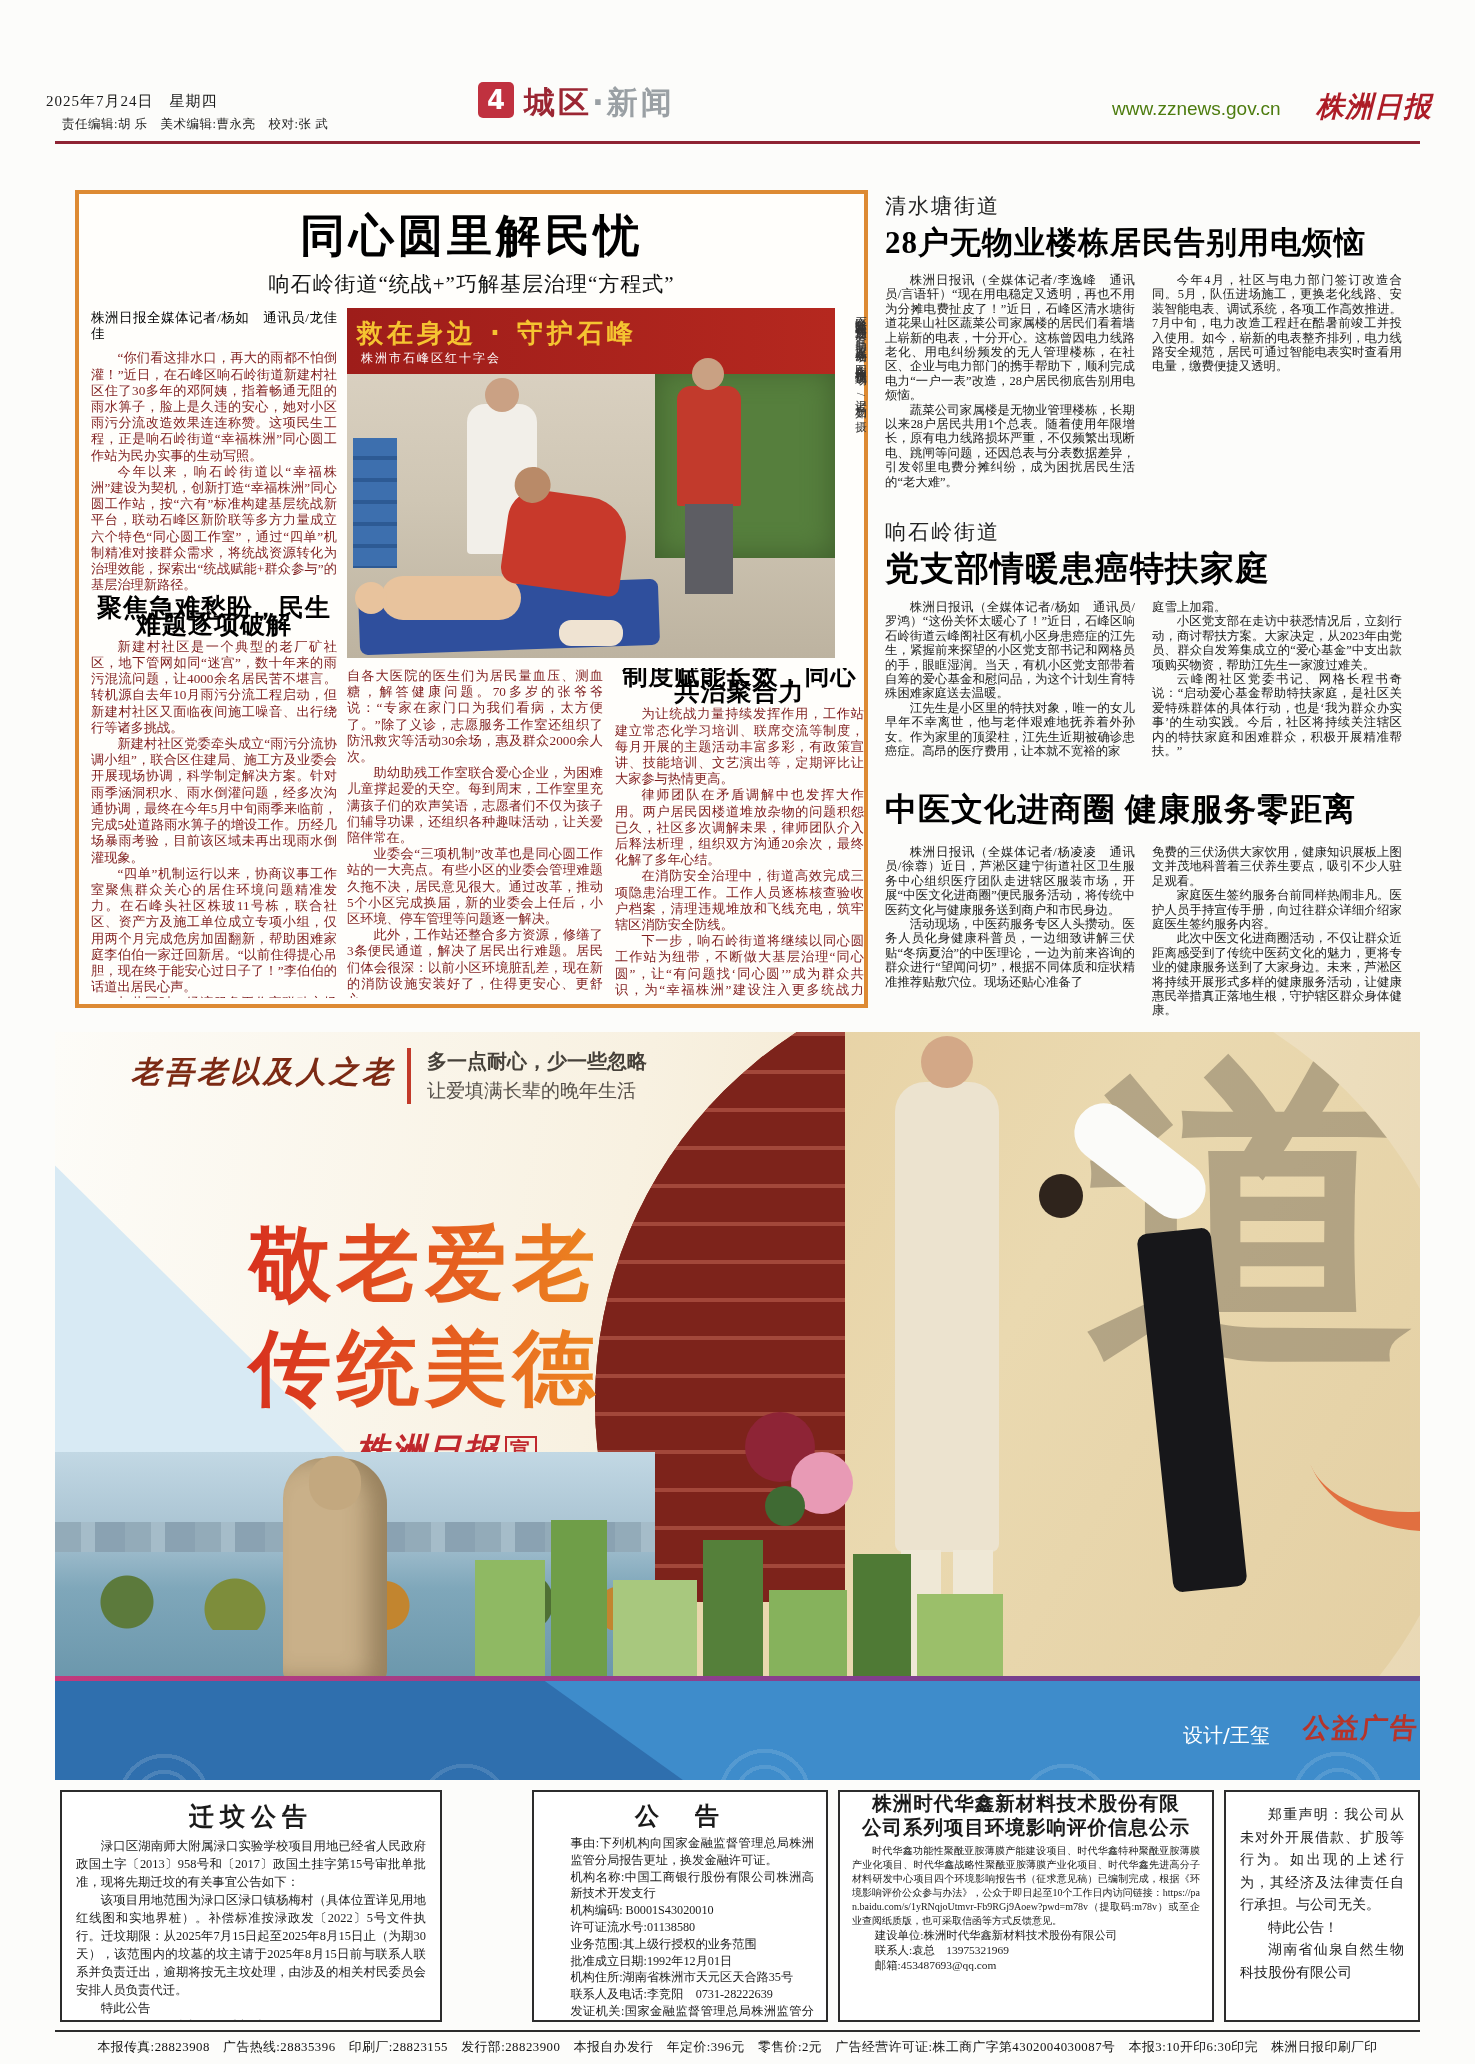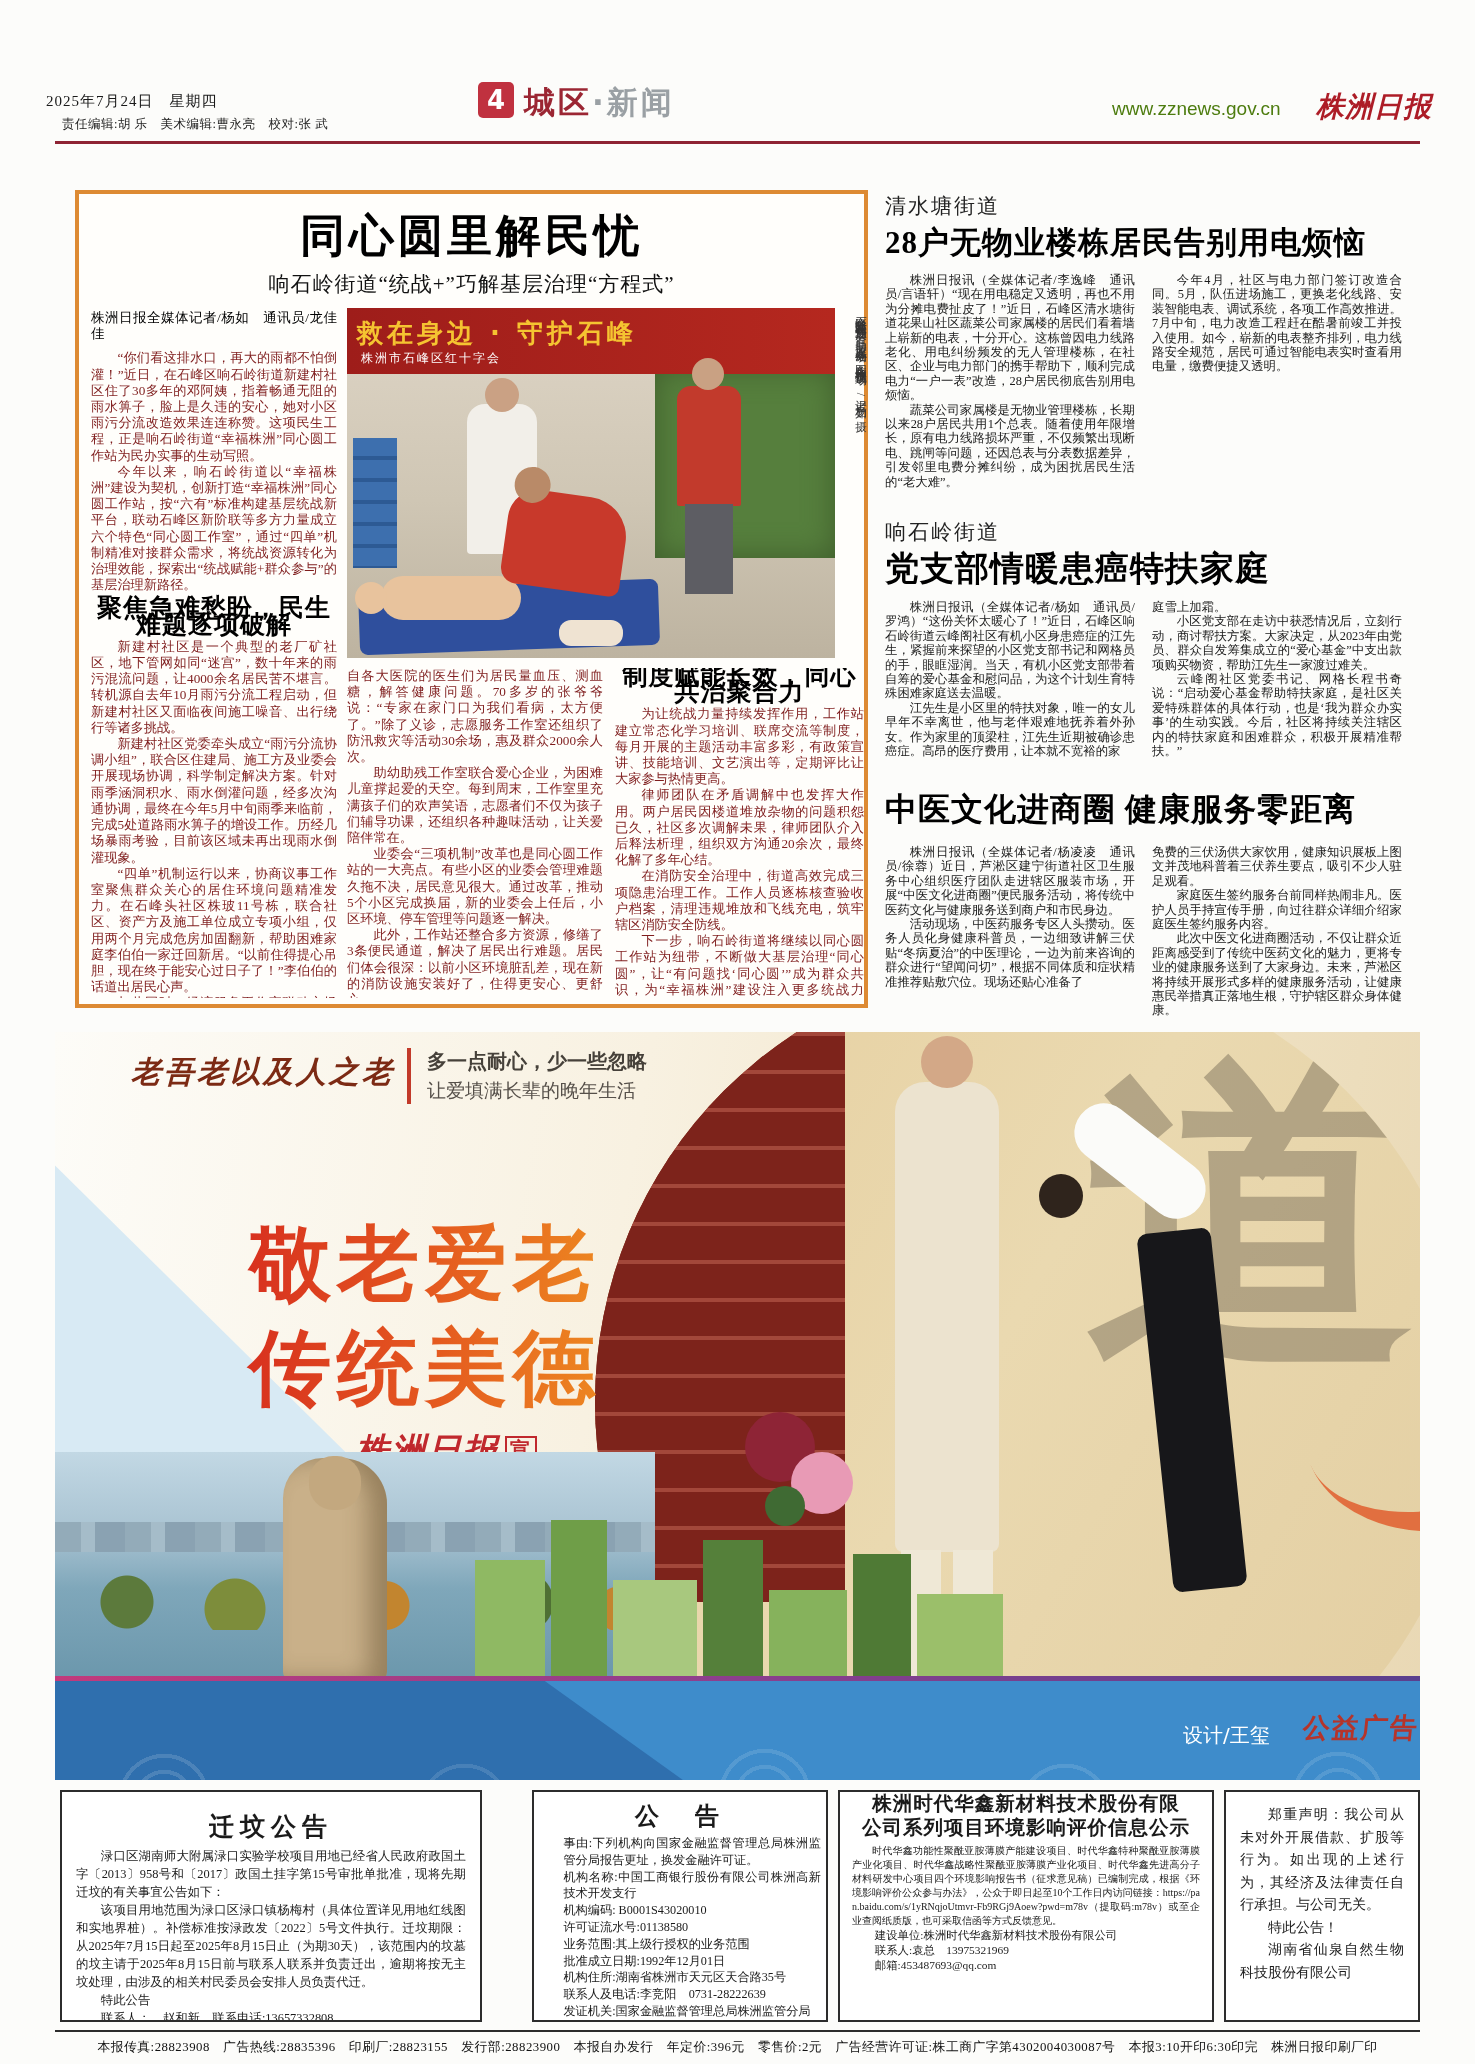--- a/index.html
+++ b/index.html
@@ -112,25 +112,25 @@
       radial-gradient(circle at 52% 115%,transparent 0 26px,rgba(255,255,255,.12) 26px 30px,transparent 30px 42px,rgba(255,255,255,.12) 42px 46px,transparent 46px),
       radial-gradient(circle at 74% 130%,transparent 0 26px,rgba(255,255,255,.12) 26px 30px,transparent 30px 42px,rgba(255,255,255,.12) 42px 46px,transparent 46px),
       radial-gradient(circle at 94% 118%,transparent 0 26px,rgba(255,255,255,.12) 26px 30px,transparent 30px 42px,rgba(255,255,255,.12) 42px 46px,transparent 46px)}
   .ad-designer{position:absolute;left:1128px;top:690px;font-size:20px;color:#fff;font-family:"DejaVu Sans",sans-serif}
   .ad-psa{position:absolute;left:1248px;top:678px;font-size:27px;font-weight:900;color:#b5342b;letter-spacing:2px;transform:skewX(-6deg)}
   
   .notice{position:absolute;border:2px solid #2c2c2c;background:#fff;overflow:hidden}
   .n-title{text-align:center;font-weight:900;letter-spacing:6px}
   .n-body{text-align:justify}
   .n-body p{text-indent:2em}
-  .n1{left:60px;top:1790px;width:422px;height:232px;padding:18px 14px}
+  .n1{left:60px;top:1790px;width:382px;height:232px;padding:8px 14px}
   .n1 .n-title{font-size:25px;margin-bottom:4px}
   .n1 .n-body{font-size:12.4px;line-height:18px}
   .n1 .contact{text-indent:2em}
-  .n2{left:532px;top:1790px;width:296px;height:232px;padding:8px 5px}
+  .n2{left:532px;top:1790px;width:296px;height:232px;padding:8px 12px}
   .n2 .n-title{font-size:24px;margin-bottom:3px}
   .n2 .n-body{font-size:12.2px;line-height:16.8px}
   .n2 .n-body p{text-indent:0;padding-left:2em;text-indent:-0em}
   .n3{left:838px;top:1790px;width:376px;height:232px;padding:0 12px}
   .n3 .n-title{font-size:19.5px;line-height:24px;letter-spacing:1px}
   .n3 .n-body{font-size:10px;line-height:14px;margin-top:4px;word-break:break-all}
   .n3 .c{font-size:11.4px;line-height:15px;text-indent:2em}
   .n4{left:1224px;top:1790px;width:196px;height:232px;padding:12px 14px}
   .n4 .n-body{font-size:14px;line-height:22.5px}
   

